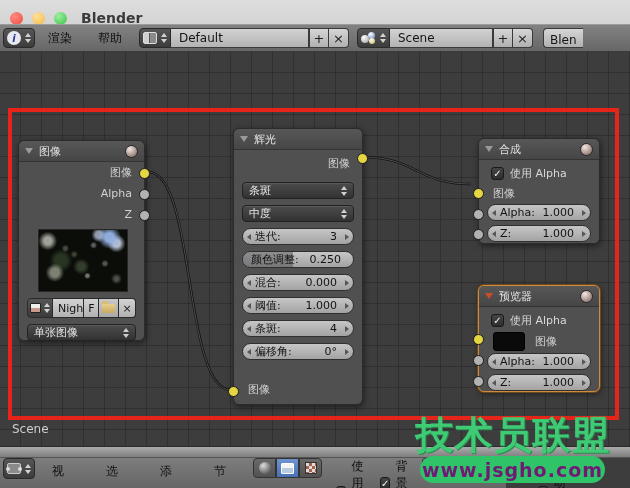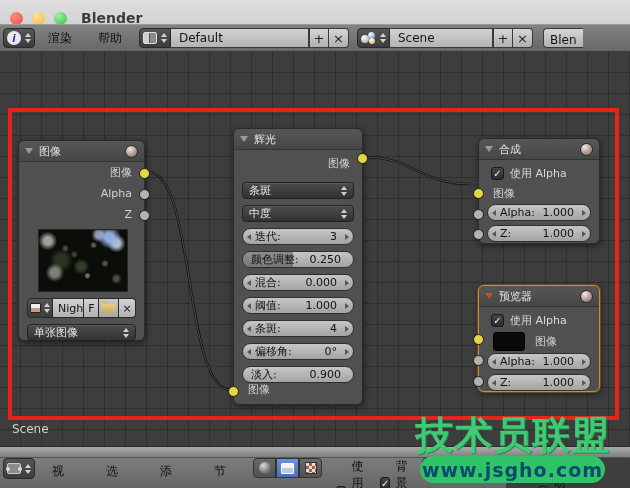--- a/index.html
+++ b/index.html
@@ -155,21 +155,21 @@
   .hicon.b { background:linear-gradient(#6f93d0,#4a71b4); }
   .autorender { margin-left:8px; display:flex; align-items:center; gap:5px; }
   .right-frag { height:19px; width:16px; margin-left:6px; background:linear-gradient(#d2d2d2,#b0b0b0);
     border:1px solid #3a3a3a; border-radius:4px 0 0 4px; border-right:none; }
 
   
   .wm1 { position:absolute; left:398px; top:414px; width:230px; text-align:center; font-size:38px; line-height:42px;
     font-weight:900; color:#3ecb74; letter-spacing:1px; z-index:20; text-shadow:1px 1px 0 #2a8a50; }
   .wm2 { position:absolute; left:420px; top:456px; width:185px; height:27px; background:#2fc468;
     border-radius:15px; display:flex; align-items:center; justify-content:center;
-    font-size:19px; font-weight:bold; color:#0c4a6e; letter-spacing:1px; z-index:20; }
+    font-size:19px; font-weight:bold; color:#701a75; letter-spacing:1px; z-index:20; }
 </style>
 </head>
 <body>
 
 <div class="titlebar">
   <span class="tl red"></span>
   <span class="tl yel"></span>
   <span class="tl grn"></span>
   <span class="wintitle">Blender</span>
 </div>
@@ -345,25 +345,20 @@
       <span class="val">4</span>
       <span class="ar"></span>
     </div>
     <div class="pill">
       <span class="al"></span>
       <span class="lbl">偏移角:</span>
         <span class="sp"></span>
       <span class="val">0°</span>
       <span class="ar"></span>
     </div>
-    <div class="pill">
-      <span class="lbl">淡入:</span>
-        <span class="sp"></span>
-      <span class="val">0.900</span>
-    </div>
     <div class="irow" style="position:absolute; left:0; bottom:6px; height:18px;">
       <span>图像</span>
     </div>
     <span class="sock yellow" style="right:-6px; top:24px;"></span>
     <span class="sock yellow" style="left:-6px;  top:257px;"></span>
   </div>
 
   <div class="node" style="left:478px; top:86px; width:122px; height:106px;">
     <div class="nhead">
       <span class="coltri"></span>

